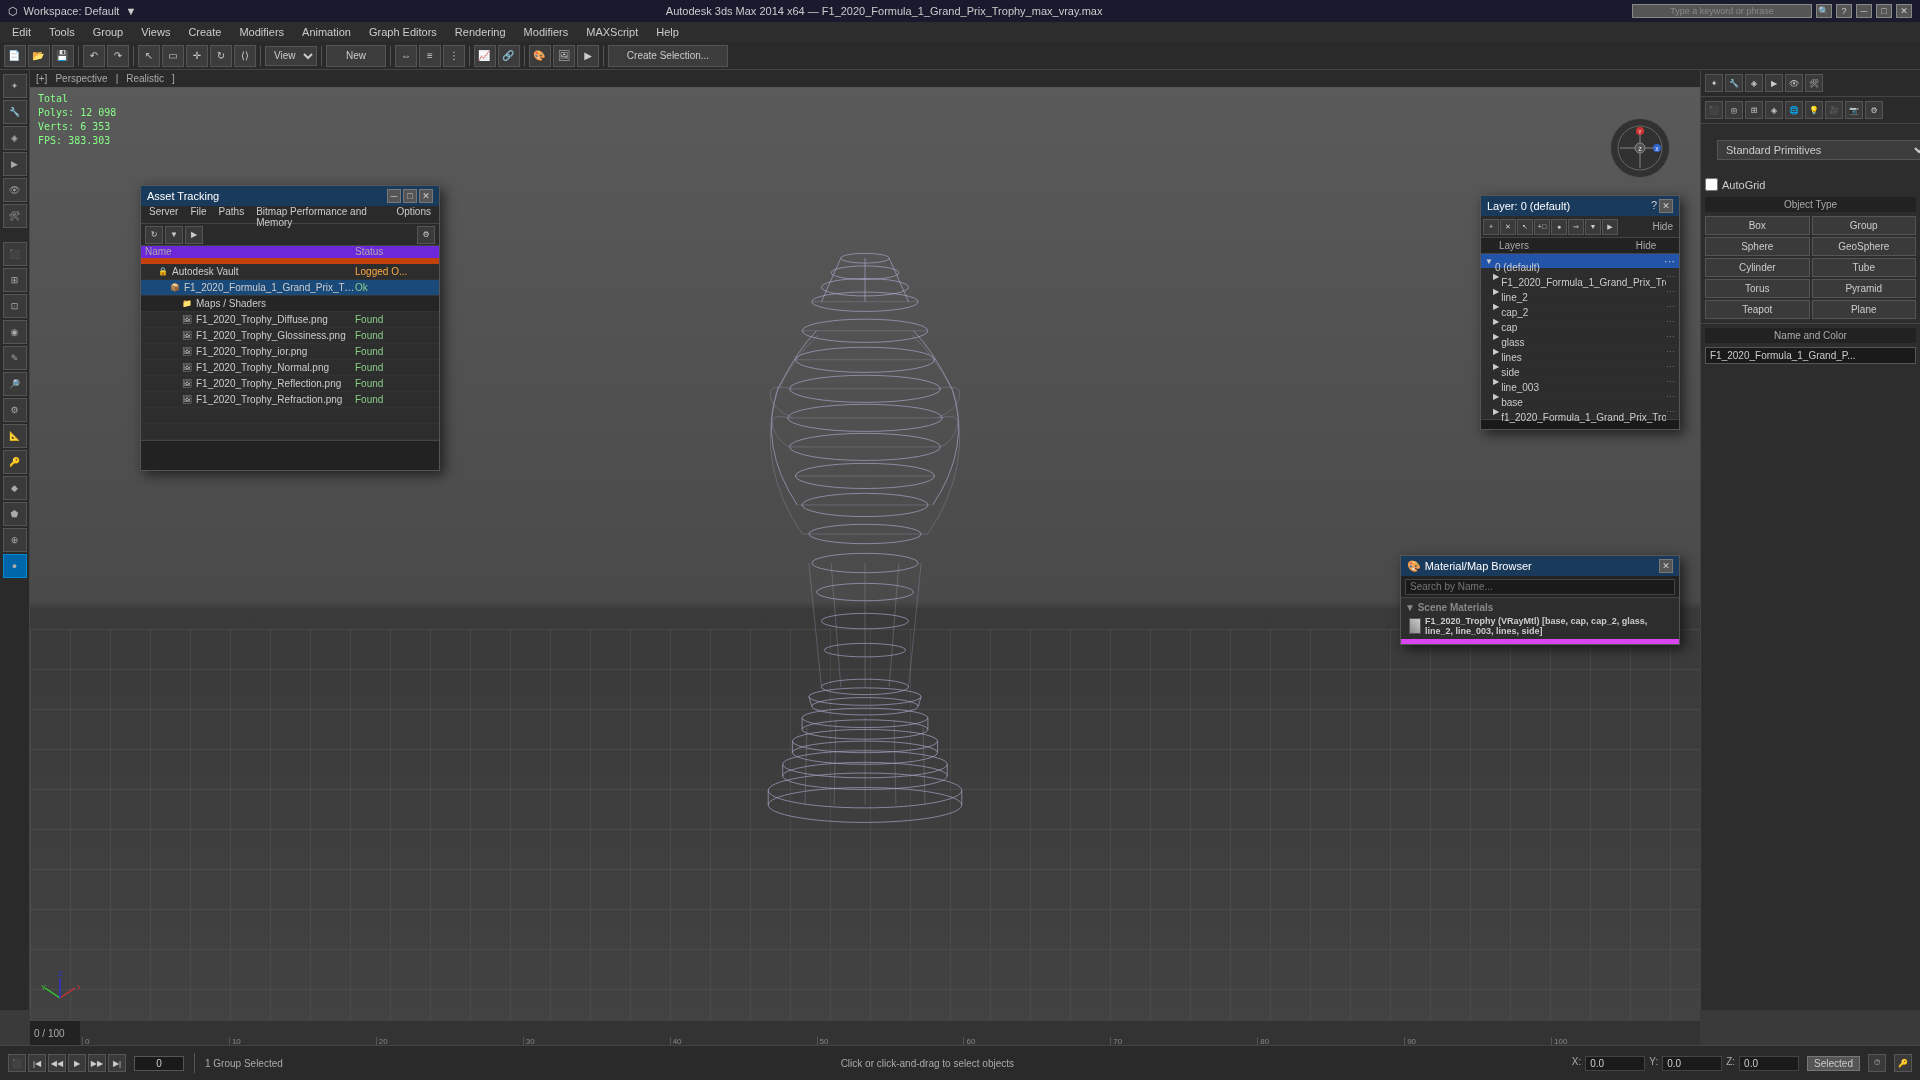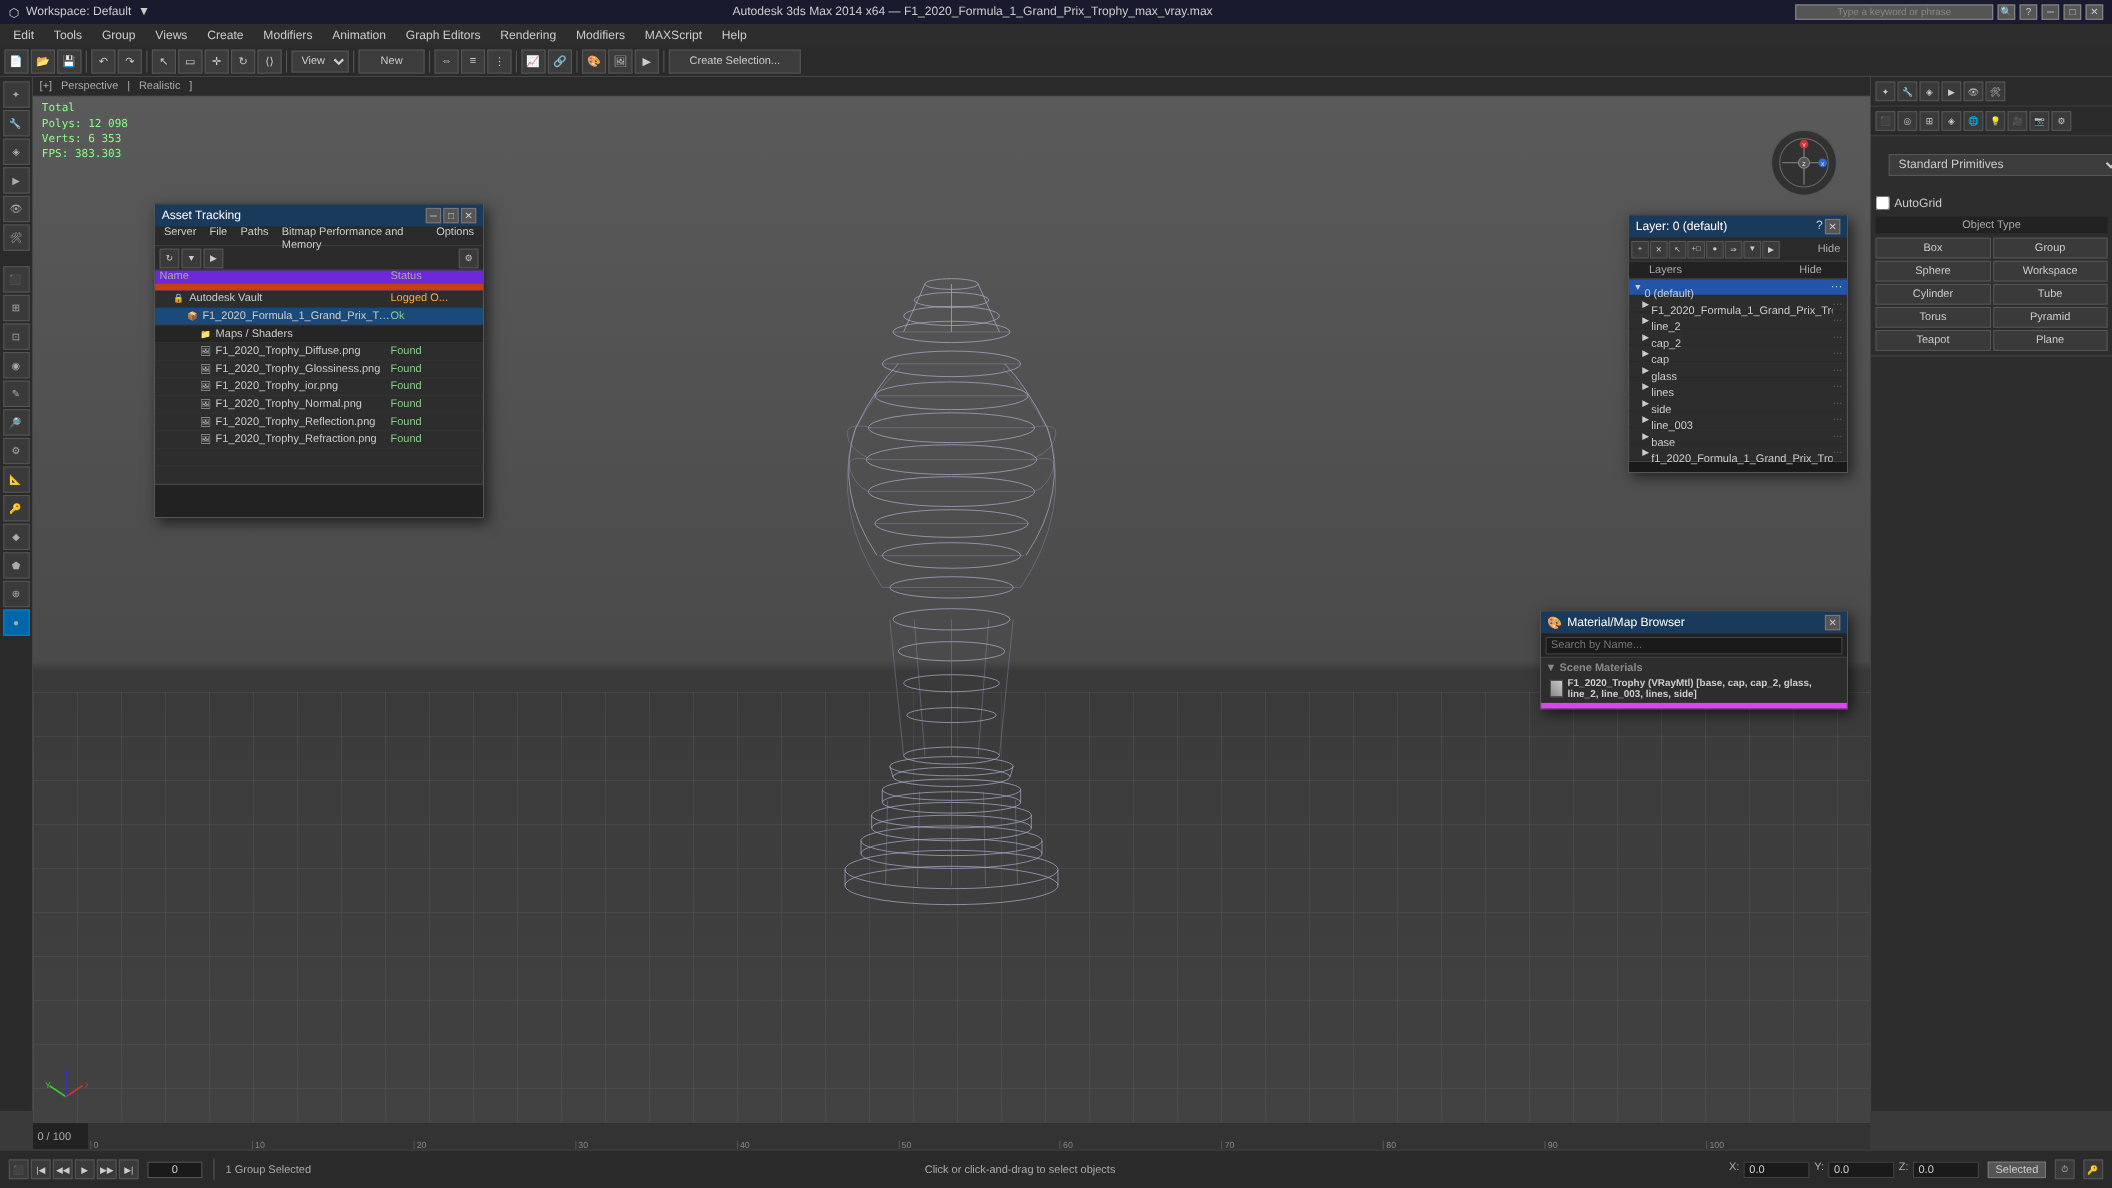--- a/index.html
+++ b/index.html
@@ -1005,30 +1005,34 @@
     <input type="checkbox" style="">
     <span>AutoGrid</span>
   </div>
 
   <div class="rp-section">
     <div class="rp-section-title">Object Type</div>
     <div class="rp-grid">
       <div class="rp-obj-btn">Box</div>
       <div class="rp-obj-btn">Group</div>
       <div class="rp-obj-btn">Sphere</div>
-      <div class="rp-obj-btn">Workspace</div>
+      <div class="rp-obj-btn">GeoSphere</div>
       <div class="rp-obj-btn">Cylinder</div>
       <div class="rp-obj-btn">Tube</div>
       <div class="rp-obj-btn">Torus</div>
       <div class="rp-obj-btn">Pyramid</div>
       <div class="rp-obj-btn">Teapot</div>
       <div class="rp-obj-btn">Plane</div>
     </div>
   </div>
 
+  <div class="rp-name-section">
+    <div class="rp-section-title">Name and Color</div>
+    <input class="rp-name-input" type="text" value="F1_2020_Formula_1_Grand_P..." style="">
+  </div>
 </div>
 
 <div id="timeline">
   <div style="width:50px;padding:0 4px;font-size:10px;color:#aaa;">
     <span>0 / 100</span>
   </div>
   <div class="timeline-track">
     <div style="display:flex;height:100%;align-items:flex-end;padding:0 2px;">
       <div class="timeline-tick">0</div>
       <div class="timeline-tick">10</div>

